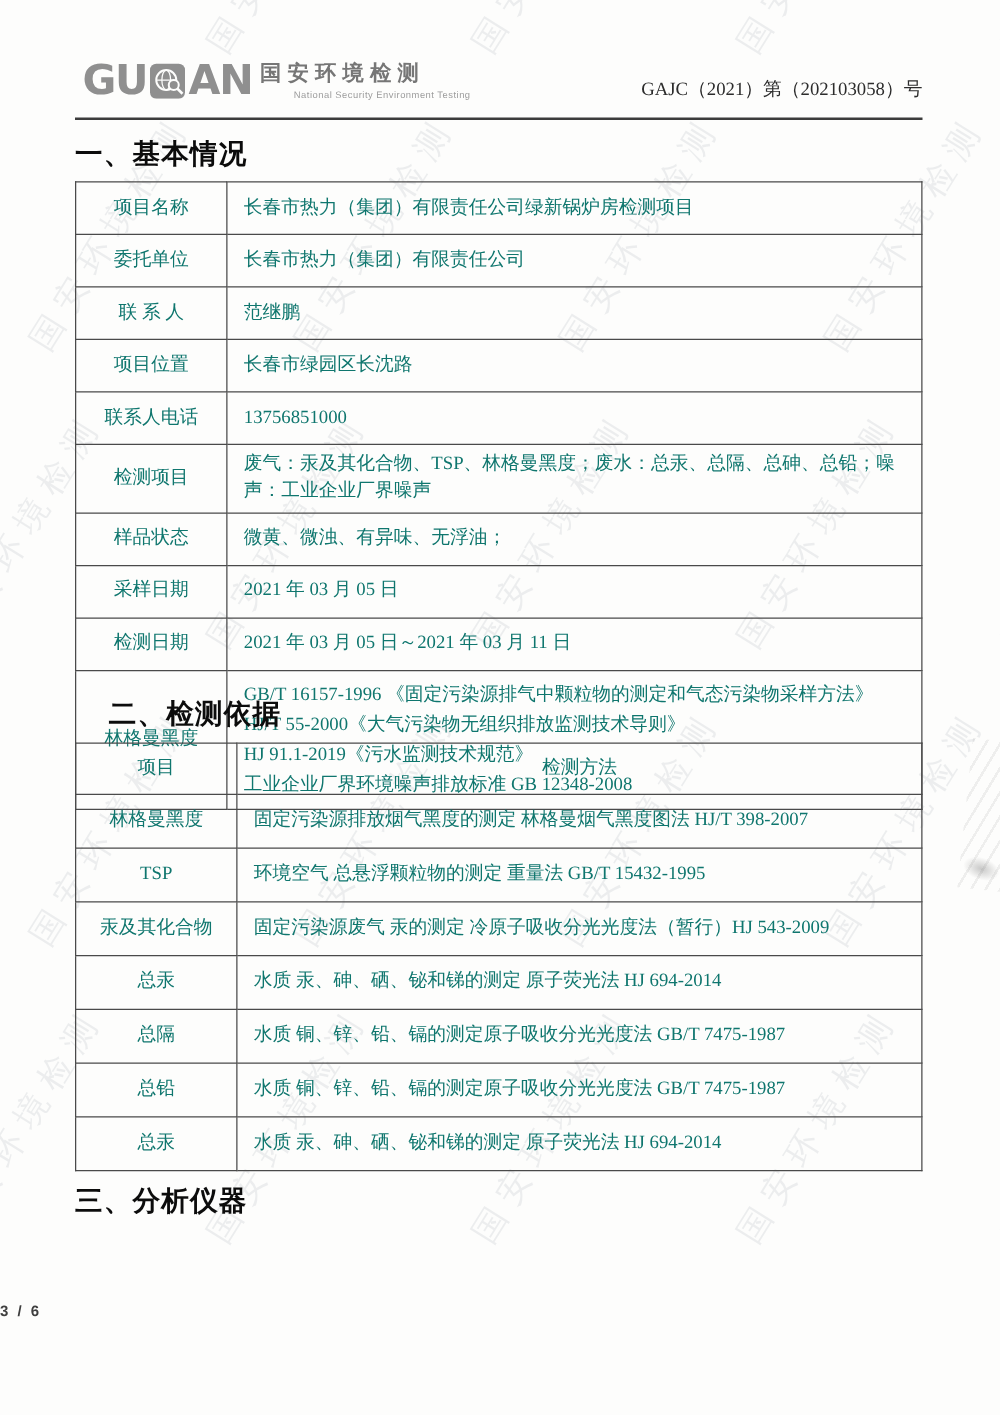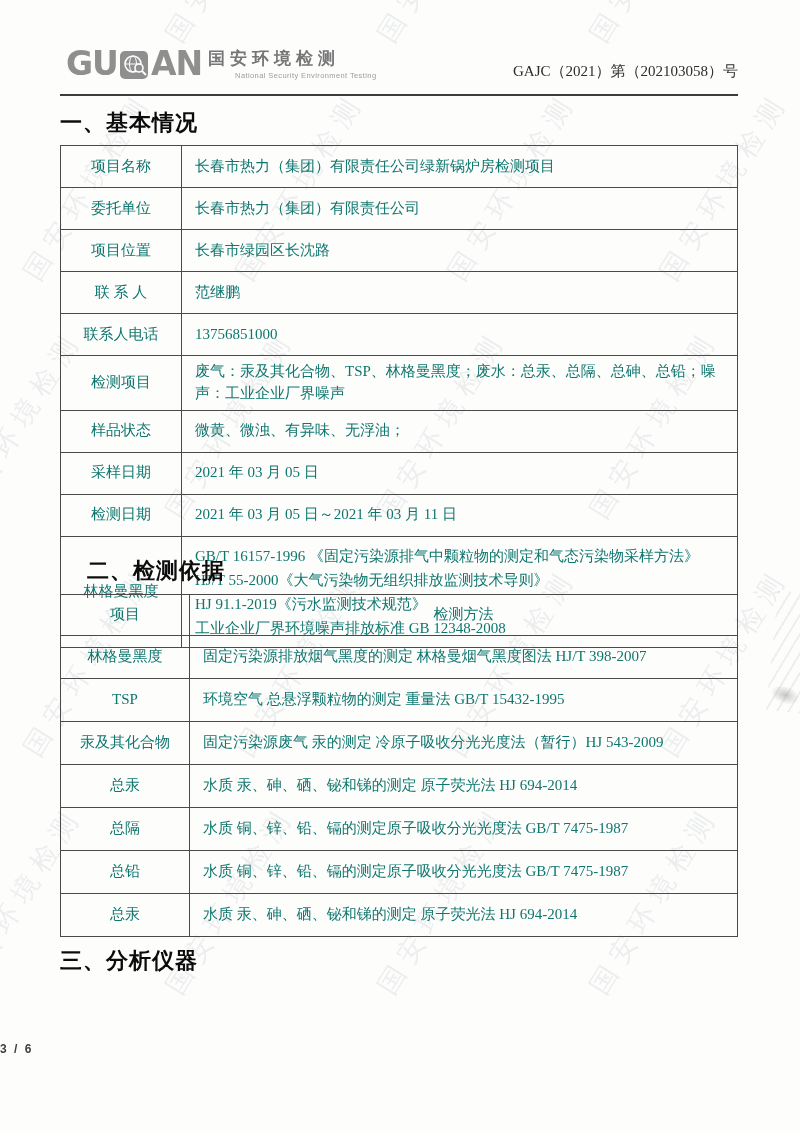--- a/index.html
+++ b/index.html
@@ -147,26 +147,26 @@
     <tbody>
       <tr>
         <td class="c-label">项目名称</td>
         <td class="c-value">长春市热力（集团）有限责任公司绿新锅炉房检测项目</td>
       </tr>
       <tr>
         <td class="c-label">委托单位</td>
         <td class="c-value">长春市热力（集团）有限责任公司</td>
       </tr>
       <tr>
+        <td class="c-label">联 系 人</td>
+        <td class="c-value">范继鹏</td>
+      </tr>
+      <tr>
         <td class="c-label">项目位置</td>
         <td class="c-value">长春市绿园区长沈路</td>
-      </tr>
-      <tr>
-        <td class="c-label">联 系 人</td>
-        <td class="c-value">范继鹏</td>
       </tr>
       <tr>
         <td class="c-label">联系人电话</td>
         <td class="c-value">13756851000</td>
       </tr>
       <tr>
         <td class="c-label">检测项目</td>
         <td class="c-value">废气：汞及其化合物、TSP、林格曼黑度；废水：总汞、总隔、总砷、总铅；噪声：工业企业厂界噪声</td>
       </tr>
       <tr>

